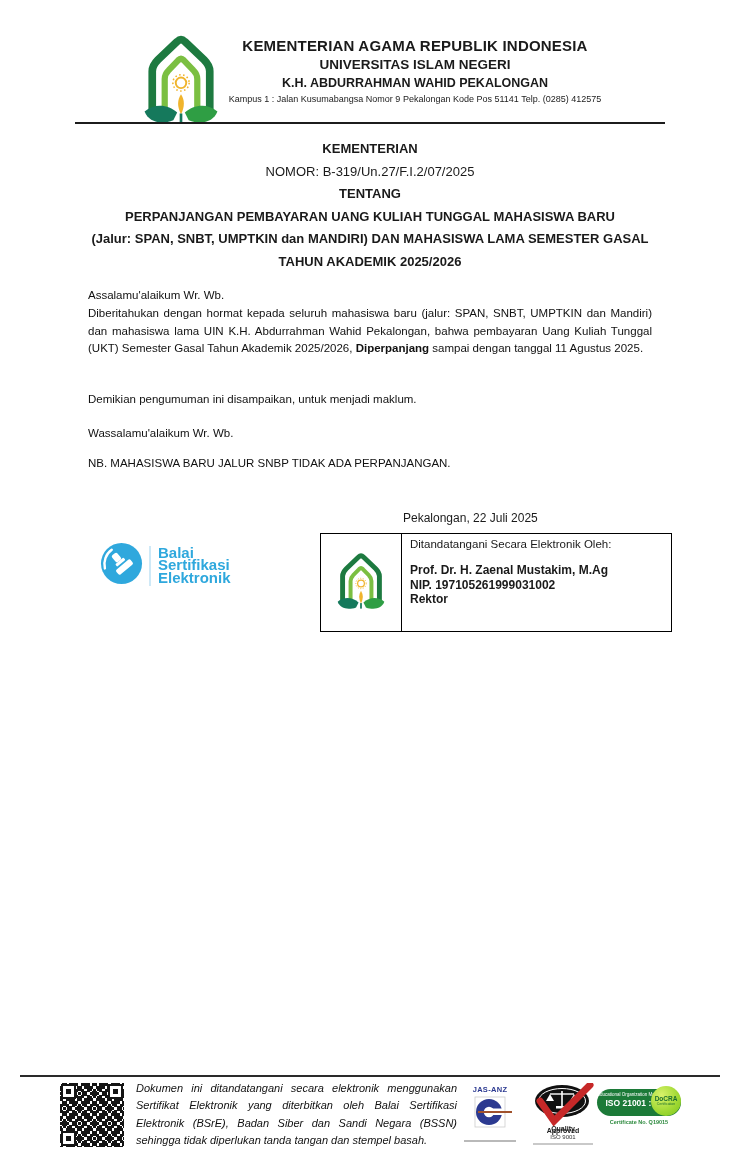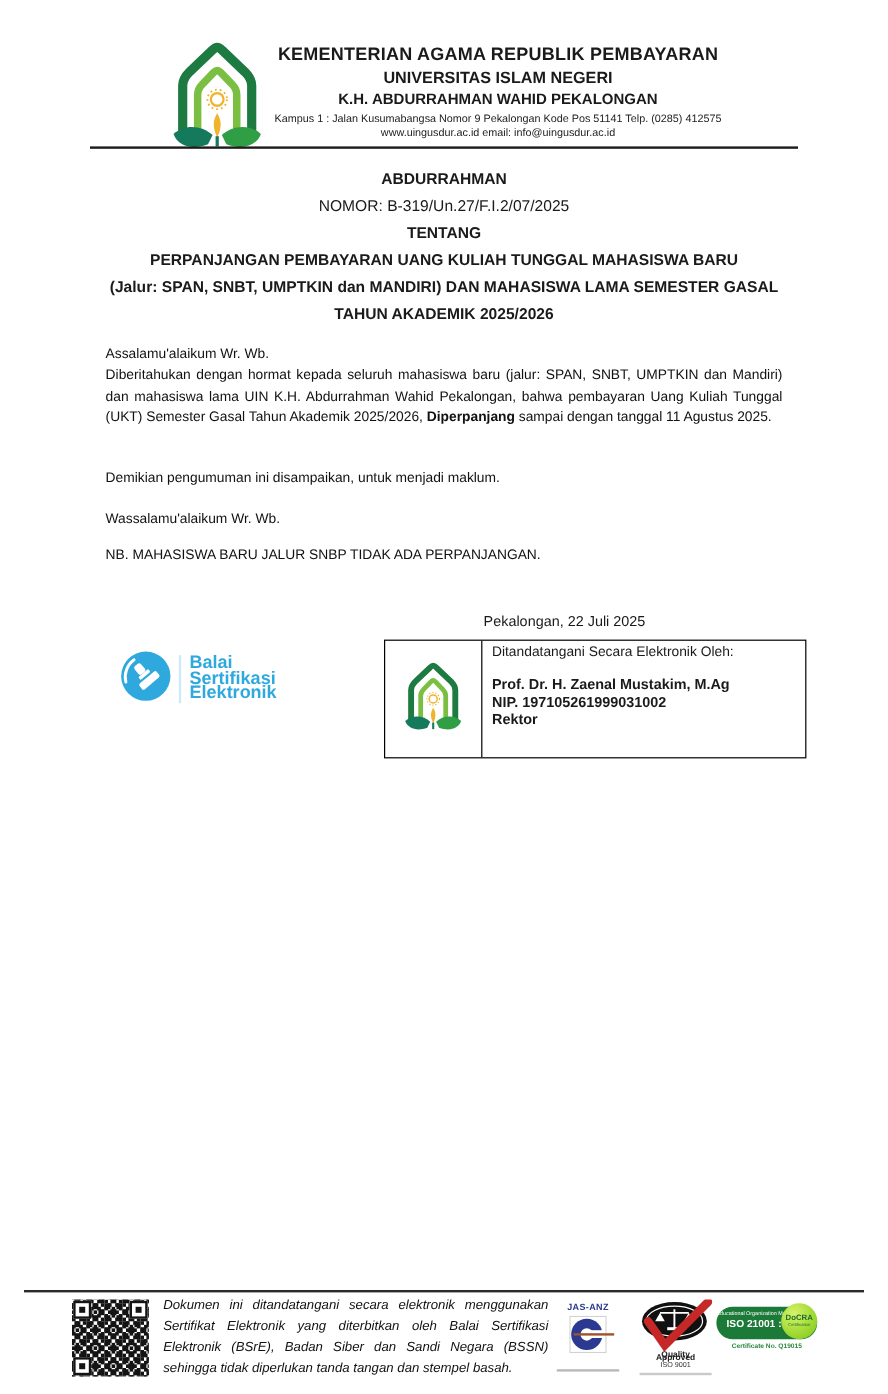--- a/index.html
+++ b/index.html
@@ -89,31 +89,30 @@
       <circle cx="44" cy="52" r="5.5" fill="none" stroke="#f0b42c" stroke-width="2"></circle>
       <circle cx="44" cy="52" r="8.5" fill="none" stroke="#f0b42c" stroke-width="1.6" stroke-dasharray="1.6 2.6"></circle>
       <path d="M44,64 C40,70 40,77 44,85 C48,77 48,70 44,64 Z" fill="#f0b42c"></path>
       <rect x="42.6" y="84" width="2.8" height="9" fill="#15795c"></rect>
       <path d="M6,82 C16,73 31,74.5 40,83 L36,91 C23,96 10,93 6,82 Z" fill="#15795c"></path>
       <path d="M82,82 C72,73 57,74.5 48,83 L52,91 C65,96 78,93 82,82 Z" fill="#2f9e44"></path>
     </svg>
   </div>
 
   <div class="header-text">
-    <div class="h-line1">KEMENTERIAN AGAMA REPUBLIK PEMBAYARAN</div>
+    <div class="h-line1">KEMENTERIAN AGAMA REPUBLIK INDONESIA</div>
     <div class="h-line2">UNIVERSITAS ISLAM NEGERI</div>
     <div class="h-line3">K.H. ABDURRAHMAN WAHID PEKALONGAN</div>
     <div class="h-addr">Kampus 1 : Jalan Kusumabangsa Nomor 9 Pekalongan Kode Pos 51141 Telp. (0285) 412575</div>
-    <div class="h-contact">www.uingusdur.ac.id  email: info@uingusdur.ac.id</div>
   </div>
 
   <div class="header-rule"></div>
 
   <div class="title-block">
-    <div class="t-bold">ABDURRAHMAN</div>
+    <div class="t-bold">KEMENTERIAN</div>
     <div>NOMOR: B-319/Un.27/F.I.2/07/2025</div>
     <div class="t-bold">TENTANG</div>
     <div class="t-bold">PERPANJANGAN PEMBAYARAN UANG KULIAH TUNGGAL MAHASISWA BARU</div>
     <div class="t-bold">(Jalur: SPAN, SNBT, UMPTKIN dan MANDIRI) DAN MAHASISWA LAMA SEMESTER GASAL</div>
     <div class="t-bold">TAHUN AKADEMIK 2025/2026</div>
   </div>
 
   <div class="body-el salutation">Assalamu'alaikum Wr. Wb.</div>
 
   <div class="body-el paragraph"><span>Diberitahukan dengan hormat kepada seluruh mahasiswa baru (jalur: SPAN, SNBT, UMPTKIN dan Mandiri) dan mahasiswa lama UIN K.H. Abdurrahman Wahid Pekalongan, bahwa pembayaran Uang Kuliah Tunggal (UKT) Semester Gasal Tahun Akademik 2025/2026, </span><span class="b">Diperpanjang</span><span> sampai dengan tanggal 11 Agustus 2025.</span></div>

